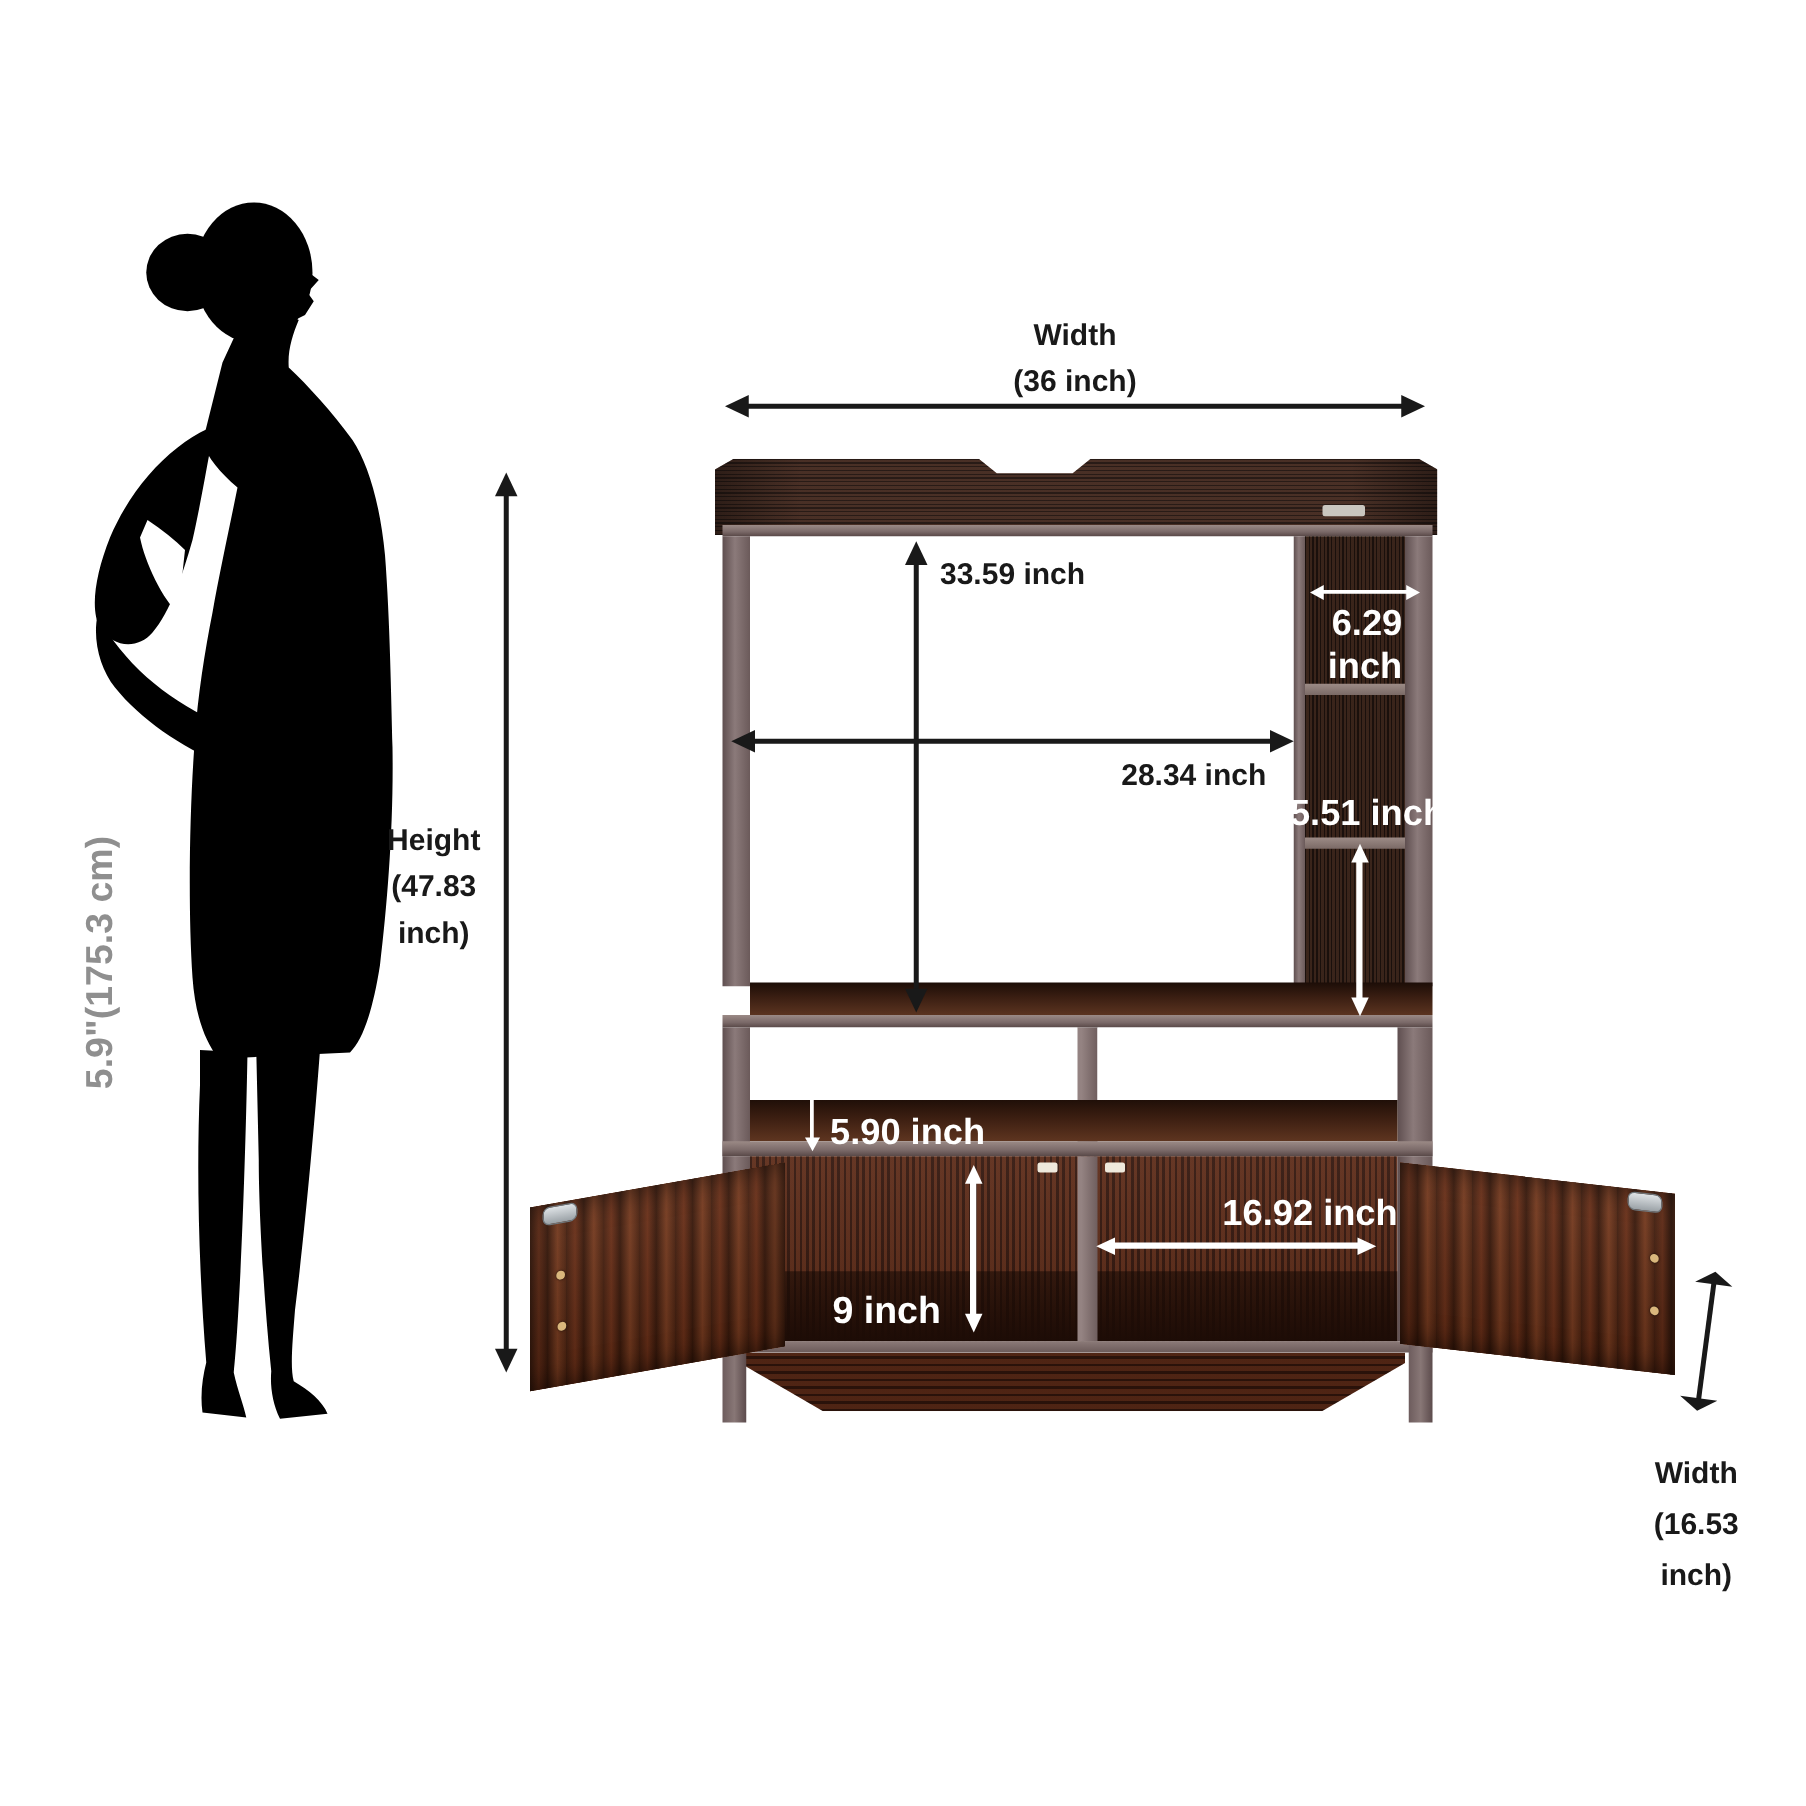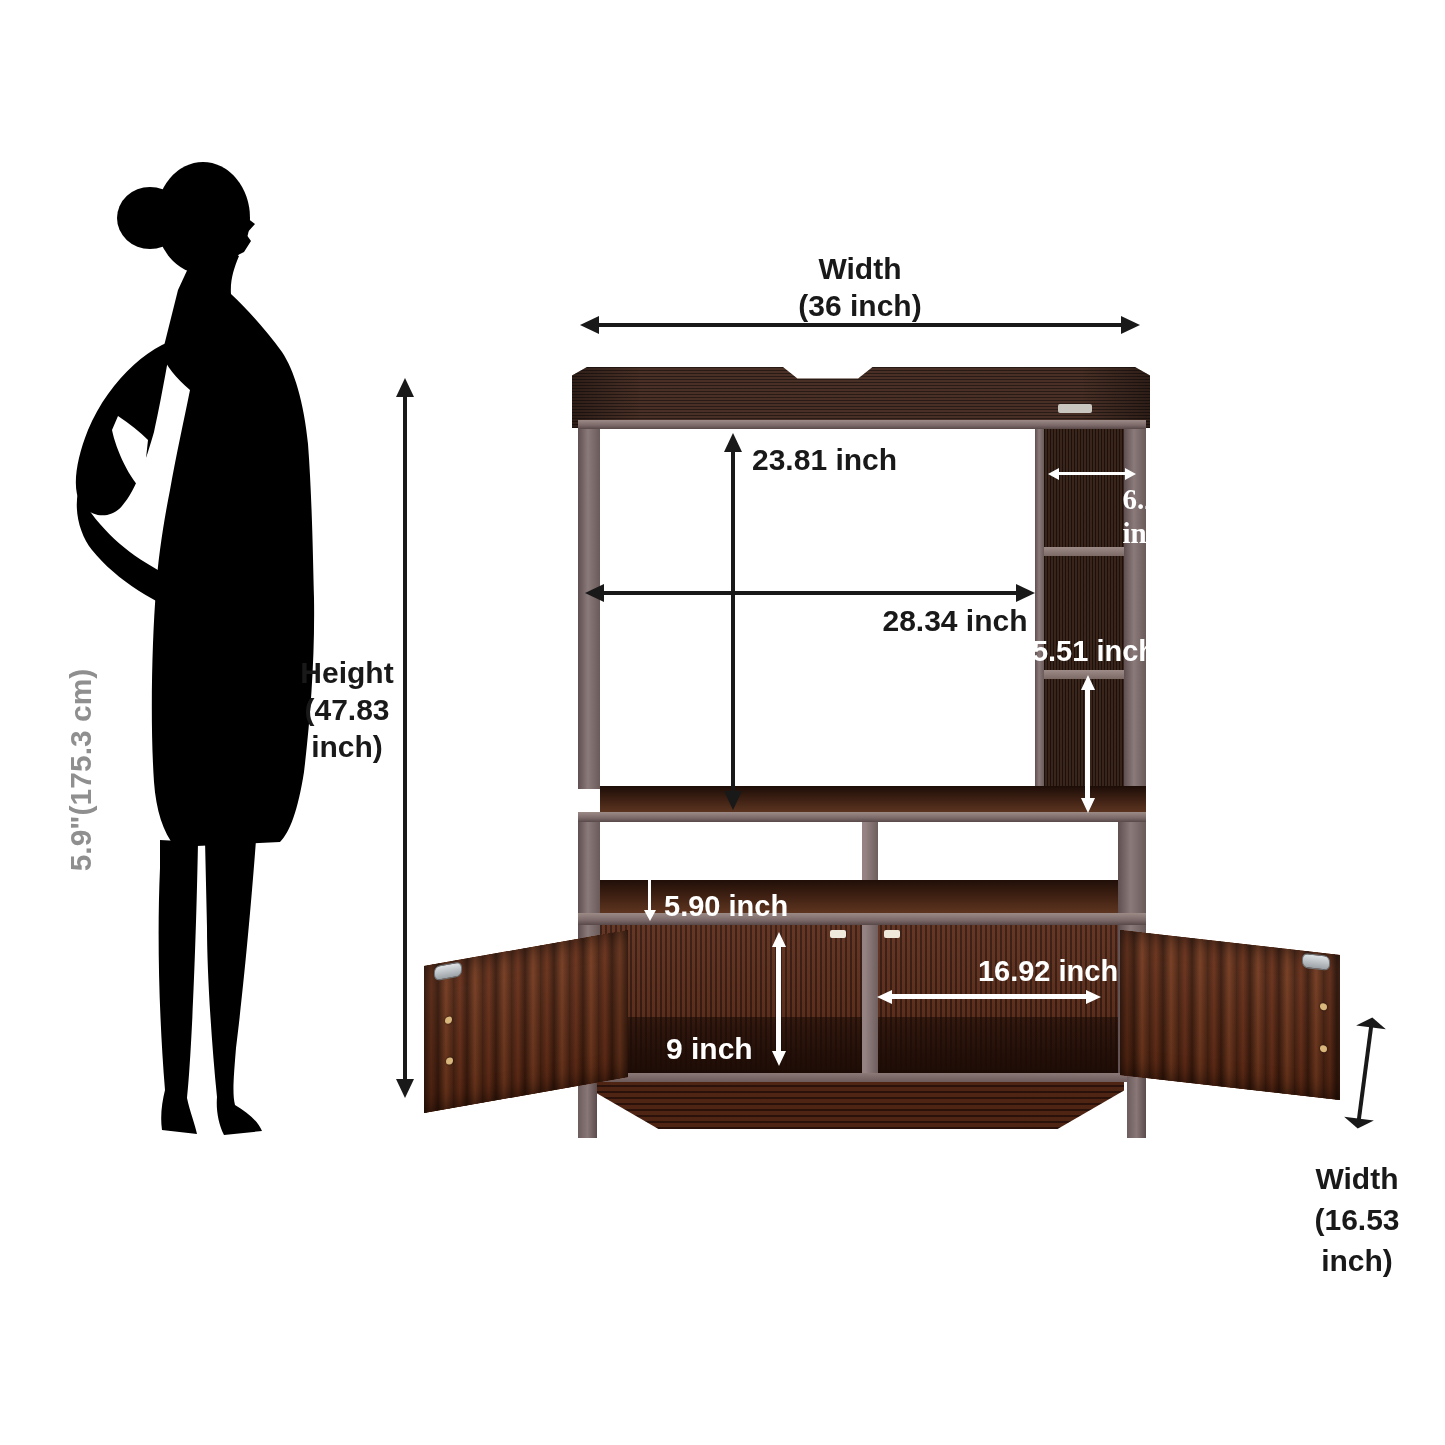--- a/index.html
+++ b/index.html
@@ -1,21 +1,21 @@
 <!DOCTYPE html>
 <html><head>
 <meta charset="utf-8">
 <style>
   html,body{margin:0;padding:0;background:#ffffff;}
   #stage{position:relative;width:1445px;height:1445px;background:#ffffff;overflow:hidden;
          font-family:"Liberation Sans", sans-serif;}
   .abs{position:absolute;}
 
   
-  .dim{position:absolute;color:#191919;font-weight:600;font-size:30px;line-height:37px;white-space:nowrap;}
+  .dim{position:absolute;color:#191919;font-weight:600;font-size:24px;line-height:37px;white-space:nowrap;}
   .dim.center{transform:translateX(-50%);text-align:center;}
   .dim.white{color:#ffffff;font-size:29px;}
   .dim.gray-rot{color:#8f8f8f;transform:translate(-50%,-50%) rotate(-90deg);font-size:30px;}
 
   
   .ah{position:absolute;height:4px;background:currentColor;color:#191919;}
   .ah::before{content:"";position:absolute;left:-18px;top:50%;transform:translateY(-50%);
               border:9px solid transparent;border-left:0;border-right:19px solid currentColor;}
   .ah::after{content:"";position:absolute;right:-18px;top:50%;transform:translateY(-50%);
               border:9px solid transparent;border-right:0;border-left:19px solid currentColor;}
@@ -197,28 +197,28 @@
   </div>
   <div class="ah" style="left:598px;top:323px;width:524px;"></div>
 
   <div class="dim center" style="left:347px;top:654px;">
     <div>Height</div>
     <div>(47.83</div>
     <div>inch)</div>
   </div>
   <div class="av" style="left:403px;top:396px;height:684px;"></div>
 
-  <div class="dim" style="left:752px;top:441px;">23.81 inch</div>
+  <div class="dim" style="left:752px;top:441px;">33.59 inch</div>
   <div class="av" style="left:731px;top:451px;height:341px;"></div>
 
   <div class="dim center" style="left:955px;top:602px;text-align:center;">28.34 inch</div>
   <div class="ah" style="left:603px;top:591px;width:414px;"></div>
 
   <div class="ah white thin" style="left:1058px;top:472px;width:68px;"></div>
-  <div class="dim white center" style="left:1149px;top:482px;line-height:34px;text-align:left;font-family:Liberation Serif, serif;">
+  <div class="dim white center" style="left:1092px;top:482px;line-height:34px;text-align:right;">
     <div>6.29</div>
     <div>inch</div>
   </div>
 
   <div class="dim white center" style="left:1094px;top:633px;">5.51 inch</div>
   <div class="av white med" style="left:1085px;top:689px;height:110px;"></div>
 
   <div class="av white thin" style="left:648px;top:833px;height:78px;"></div>
   <div class="dim white" style="left:664px;top:888px;">5.90 inch</div>
 

